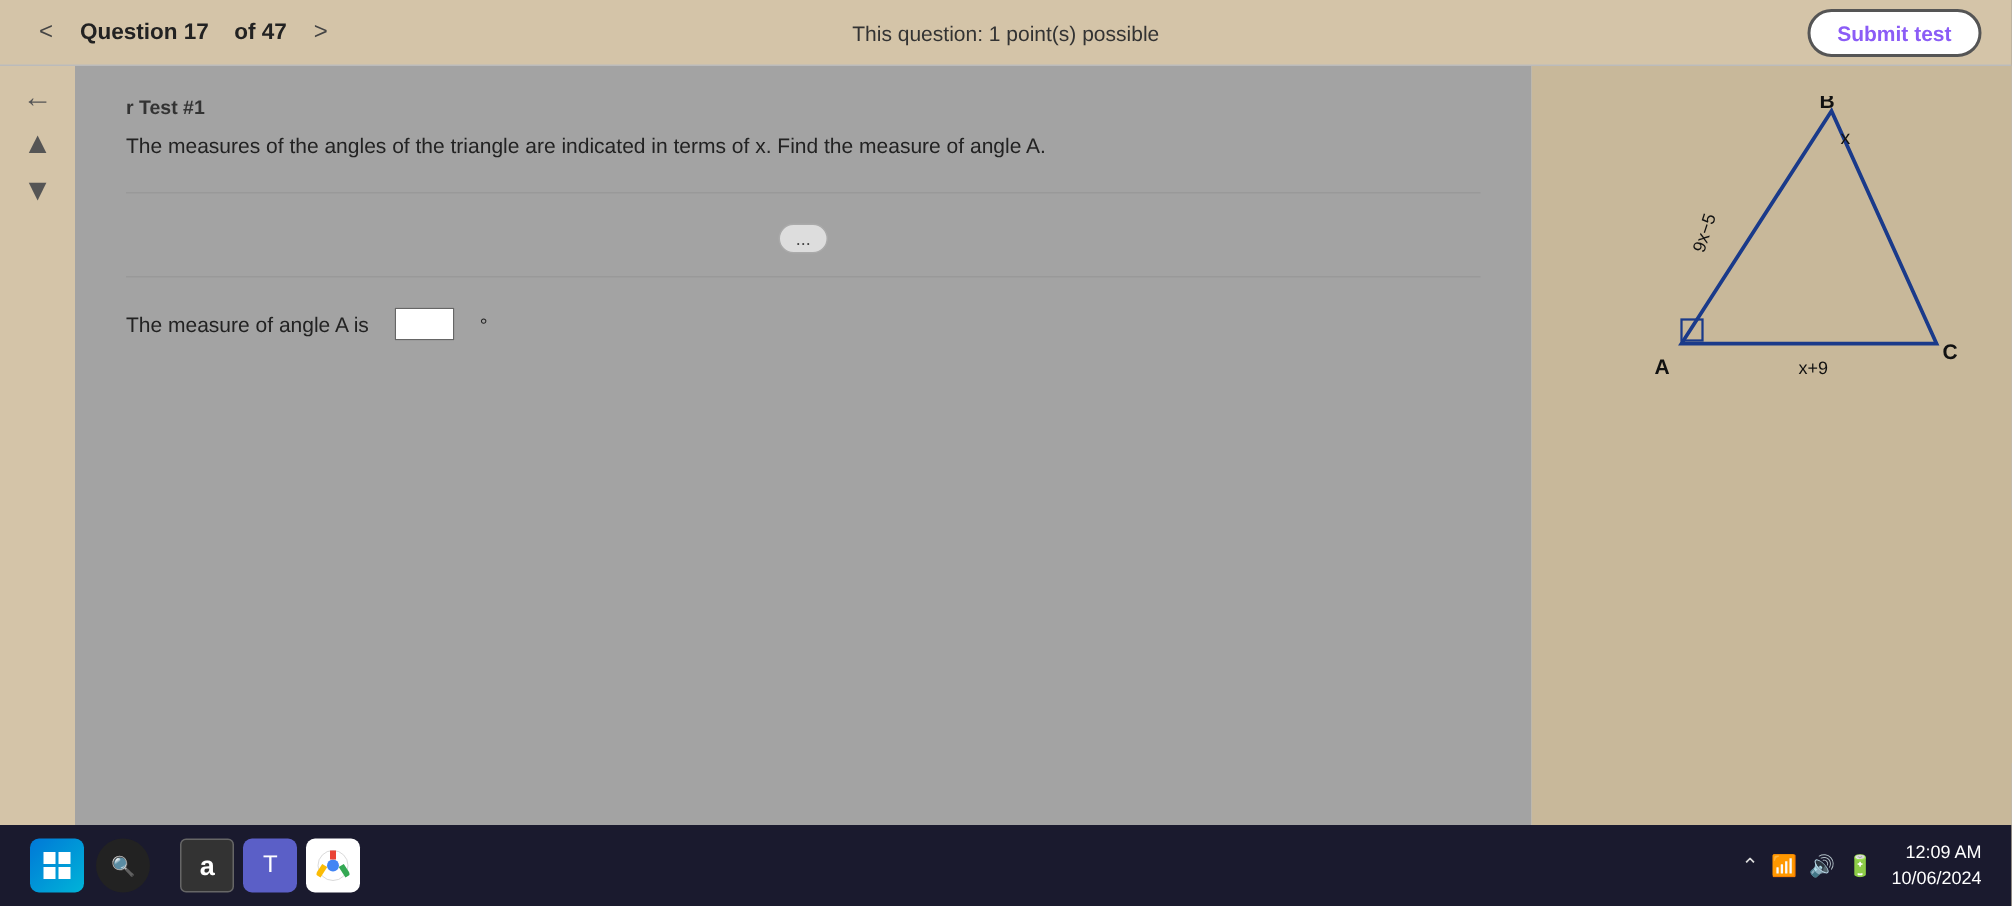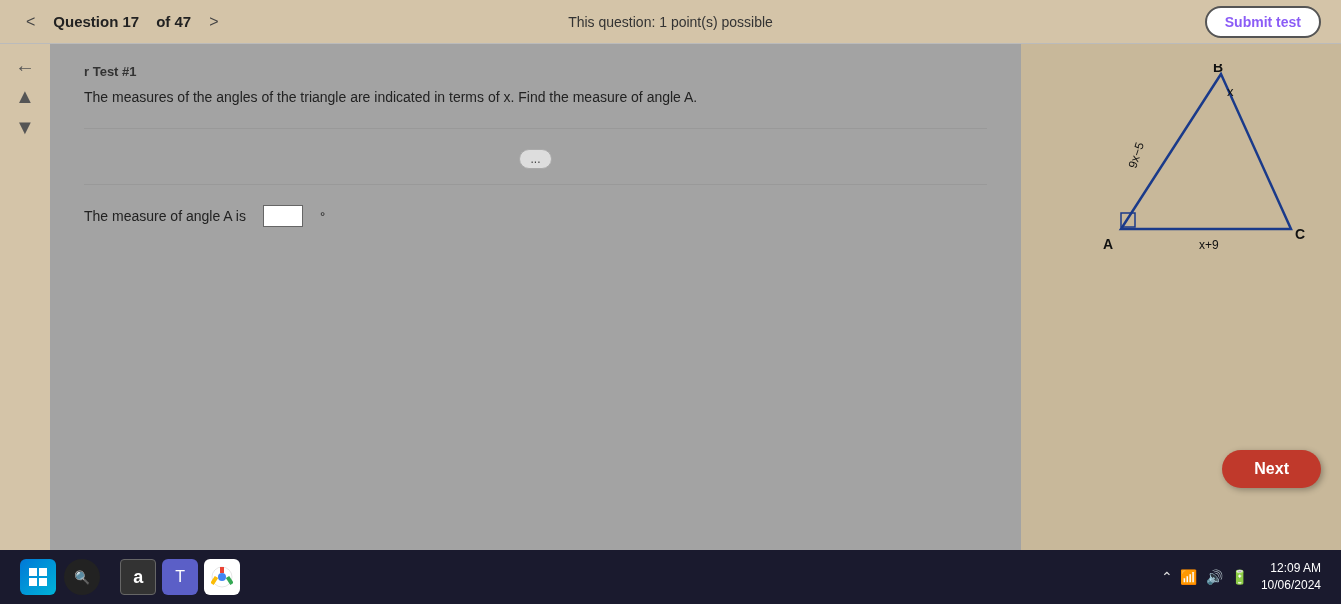--- a/index.html
+++ b/index.html
@@ -332,21 +332,20 @@
 
           <text x="85" y="105" font-size="12" fill="#111" transform="rotate(-72, 85, 105)">9x−5</text>
 
           <text x="148" y="185" font-size="12" fill="#111">x+9</text>
         </svg>
       </div>
     </div>
 
   </div>
 
-  <button class="next-btn">Next</button>
 
 </div>
 
 <div class="taskbar">
   <div class="taskbar-left">
     <div class="taskbar-icons">
       <div class="taskbar-icon win">
         <svg width="20" height="20" viewBox="0 0 20 20">
           <rect x="1" y="1" width="8" height="8" fill="white"></rect>
           <rect x="11" y="1" width="8" height="8" fill="white"></rect>

